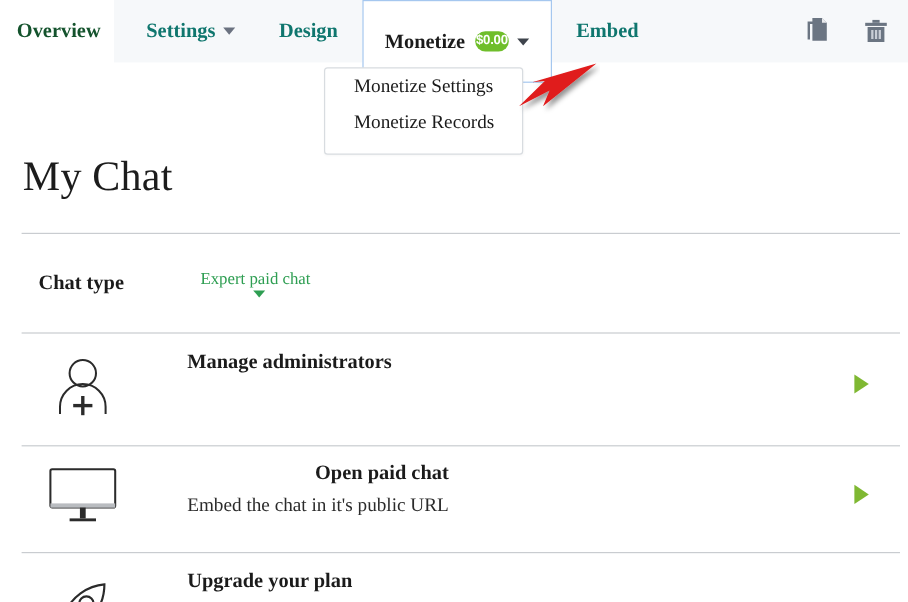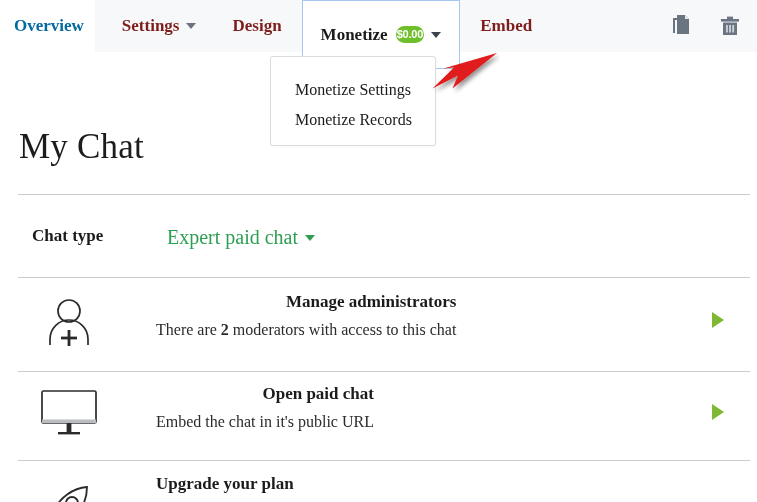--- a/index.html
+++ b/index.html
@@ -41,29 +41,29 @@
     display: flex;
     align-items: flex-start;
   }
   .tab {
     height: 52px;
     display: flex;
     align-items: center;
     padding: 0 18px;
     font-size: 17px;
     font-weight: bold;
-    color: #7f1d1d;
+    color: #0f766e;
     white-space: nowrap;
     cursor: pointer;
     background: transparent;
     border: 0;
     font-family: "Liberation Serif", "DejaVu Serif", serif;
   }
   .tab.overview {
-    color: #0369a1;
+    color: #14532d;
     padding-left: 14px;
     padding-right: 20px;
   }
   .tab.active {
     background: #ffffff;
     border: 1px solid #a5c7ef;
     height: 69px;
     color: #1b1b1b;
     margin-left: 2px;
     margin-right: 2px;
@@ -108,21 +108,21 @@
   }
 
   
   .dropdown {
     position: absolute;
     left: 270px; top: 56px;
     width: 166px;
     background: #ffffff;
     border: 1px solid #d8dce0;
     border-radius: 3px;
-    padding: 18px 0 10px;
+    padding: 1px 0 10px;
     z-index: 40;
     box-shadow: 0 1px 2px rgba(0,0,0,0.03);
   }
   .dd-item {
     padding: 6px 12px 6px 24px;
     font-size: 16px;
     color: #1b1b1b;
     cursor: pointer;
     white-space: nowrap;
   }
@@ -166,25 +166,26 @@
   .ct-label {
     position: absolute;
     left: 32px; top: 0;
     font-size: 17px;
     font-weight: bold;
     color: #1b1b1b;
   }
   .ct-value {
     position: absolute;
     left: 167px; top: 0;
-    font-size: 20px;
+    font-size: 14px;
     color: #2e9e52;
     cursor: pointer;
     display: flex;
     align-items: center;
+    flex-direction: column;
   }
   .ct-value .caret-sm {
     display: inline-block;
     margin-left: 7px;
     width: 0; height: 0;
     border-left: 5px solid transparent;
     border-right: 5px solid transparent;
     border-top: 6px solid #2e9e52;
   }
 
@@ -318,21 +319,20 @@
     <div class="frow-icon">
       <svg width="52" height="52" viewBox="0 0 52 52">
         <circle cx="26" cy="16" r="11" fill="none" stroke="#2b2b2b" stroke-width="1.7"></circle>
         <path d="M7 50 v-6 a19 19 0 0 1 38 0 v6" fill="none" stroke="#2b2b2b" stroke-width="1.7"></path>
         <rect x="24.6" y="35" width="2.8" height="16" fill="#2b2b2b"></rect>
         <rect x="18" y="41.6" width="16" height="2.8" fill="#2b2b2b"></rect>
       </svg>
     </div>
     <div class="frow-text">
       <div class="frow-title">Manage administrators</div>
-      <div class="frow-sub"><span>There are </span><b>2</b><span> moderators with access to this chat</span></div>
     </div>
     <div class="frow-chevron"></div>
   </div>
 
   <div class="divider d3"></div>
 
   <div class="frow r2">
     <div class="frow-icon">
       <svg width="58" height="50" viewBox="0 0 58 50">
         <rect x="2" y="3" width="54" height="32" rx="1.5" fill="none" stroke="#2b2b2b" stroke-width="1.7"></rect>

